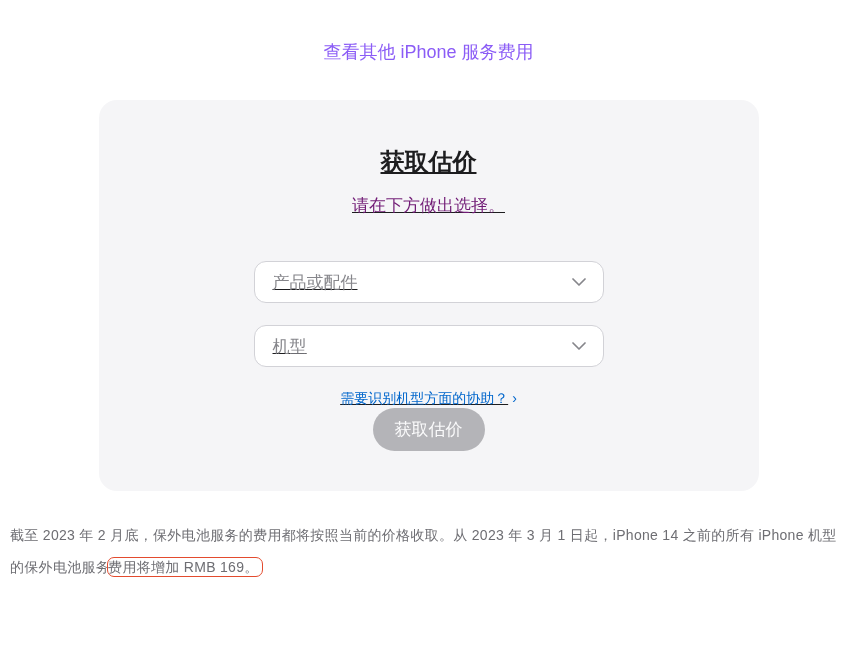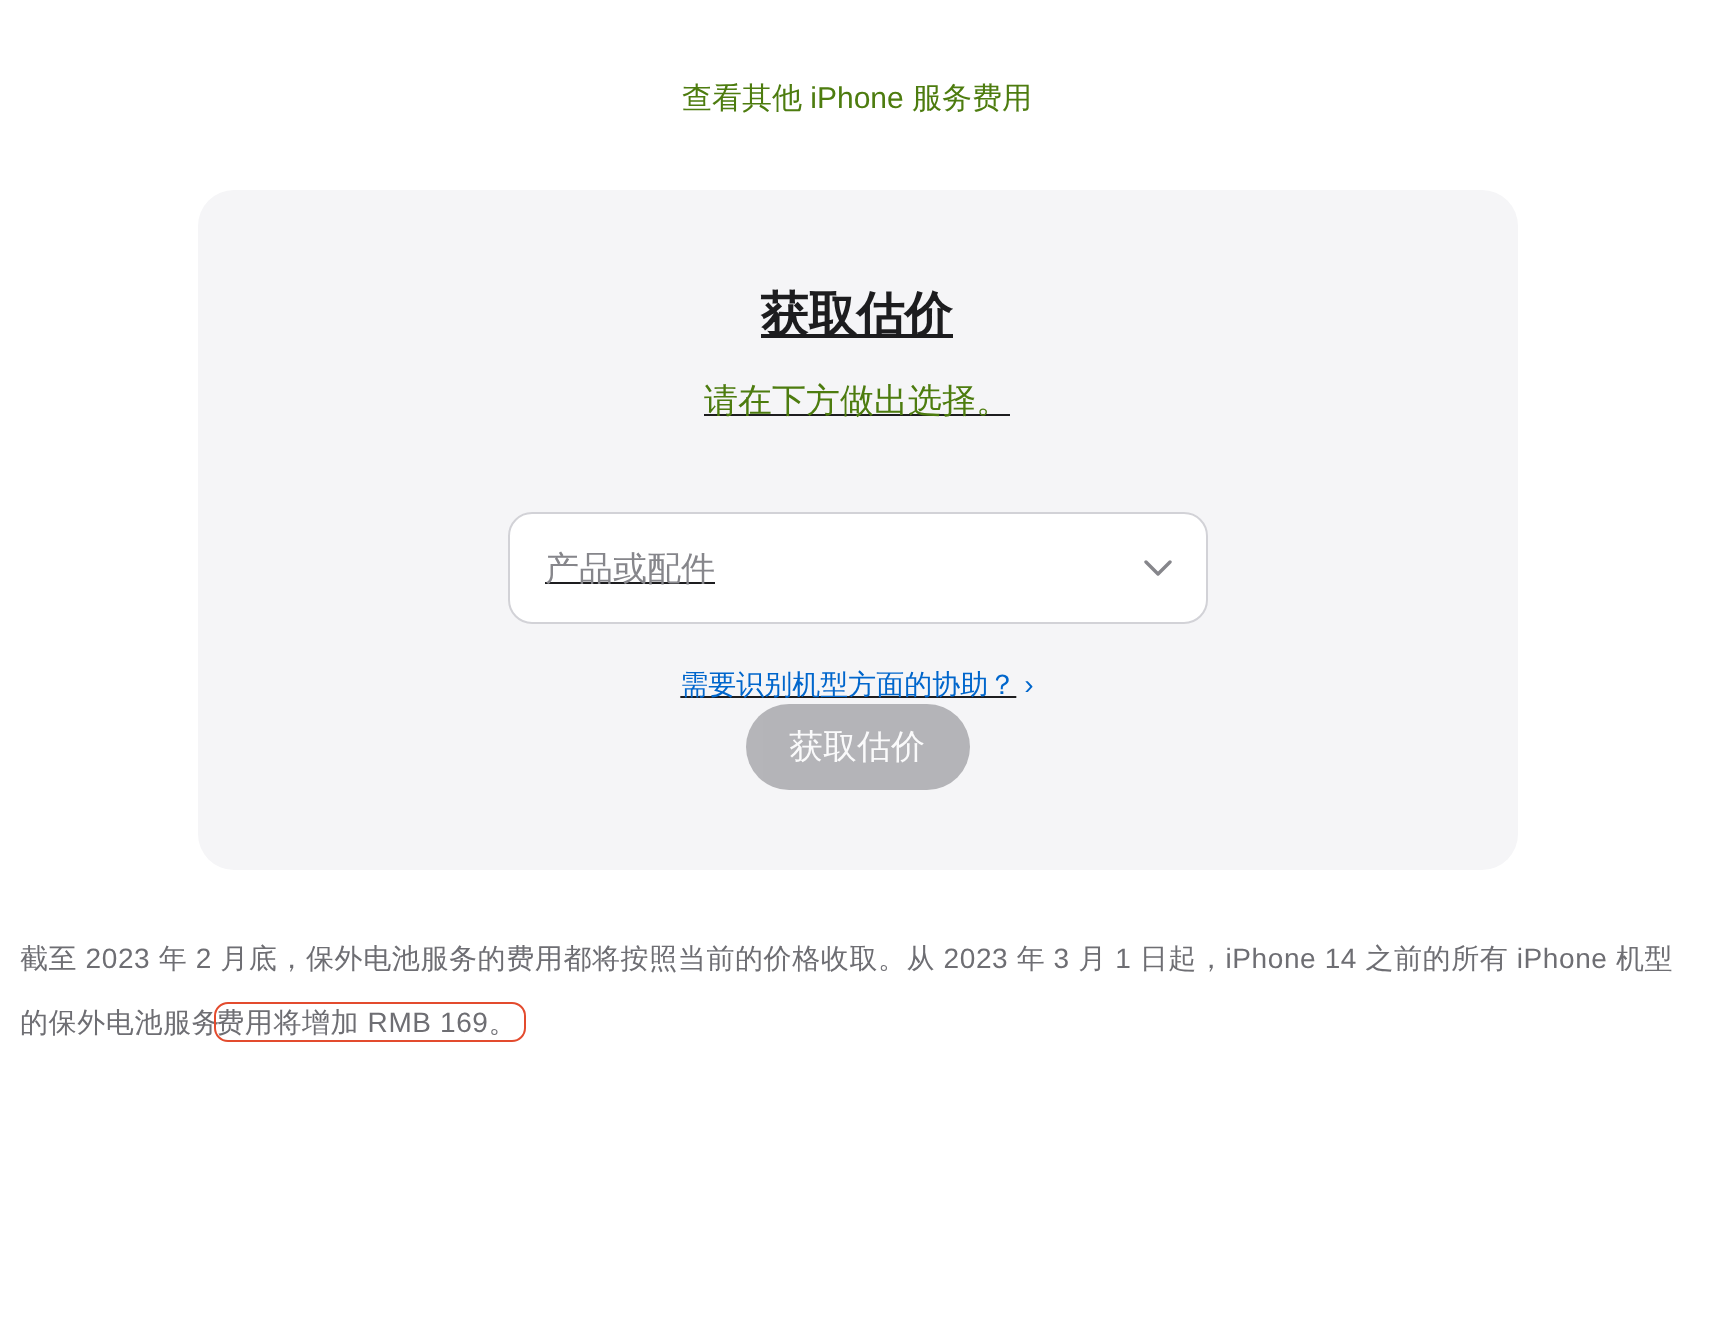--- a/index.html
+++ b/index.html
@@ -12,53 +12,53 @@
       overflow: hidden;
     }
     .page {
       padding: 40px 10px 20px 10px;
     }
     .top-link {
       text-align: center;
       margin-bottom: 36px;
     }
     .top-link a {
-      color: #4d7c0f;
+      color: #8b5cf6;
       text-decoration: none;
-      font-size: 15px;
+      font-size: 18px;
       cursor: pointer;
     }
     .card {
       background: #f5f5f7;
       border-radius: 18px;
       width: 660px;
       margin: 0 auto;
       padding: 46px 40px 40px 40px;
       text-align: center;
       text-decoration: underline;
     }
     .card-title {
       font-size: 24px;
       font-weight: 600;
       color: #1d1d1f;
       margin-bottom: 16px;
     }
     .card-subtitle {
       font-size: 17px;
-      color: #4d7c0f;
+      color: #701a75;
       margin-bottom: 44px;
     }
     .select-wrap {
       position: relative;
       width: 350px;
       margin: 0 auto 22px auto;
     }
     .select-box {
       width: 100%;
-      height: 56px;
+      height: 42px;
       background: #ffffff;
       border: 1px solid #d2d2d7;
       border-radius: 12px;
       padding: 0 44px 0 18px;
       font-size: 17px;
       color: #86868b;
       text-align: left;
       cursor: pointer;
       display: flex;
       align-items: center;
@@ -128,20 +128,30 @@
       <div class="select-box">
         <span>产品或配件</span>
       </div>
       <span class="chevron">
         <svg width="14" height="9" viewBox="0 0 14 9">
             <path d="M1 1.5 L7 7.5 L13 1.5" fill="none" stroke="#86868b" stroke-width="1.7" stroke-linecap="round" stroke-linejoin="round"></path>
           </svg>
       </span>
     </div>
 
+    <div class="select-wrap">
+      <div class="select-box">
+        <span>机型</span>
+      </div>
+      <span class="chevron">
+        <svg width="14" height="9" viewBox="0 0 14 9">
+            <path d="M1 1.5 L7 7.5 L13 1.5" fill="none" stroke="#86868b" stroke-width="1.7" stroke-linecap="round" stroke-linejoin="round"></path>
+          </svg>
+      </span>
+    </div>
 
     <div class="help-link">
       <a>
         <span>需要识别机型方面的协助？</span><span class="arrow">›</span>
       </a>
     </div>
 
     <button class="submit-btn">获取估价</button>
   </div>
 

